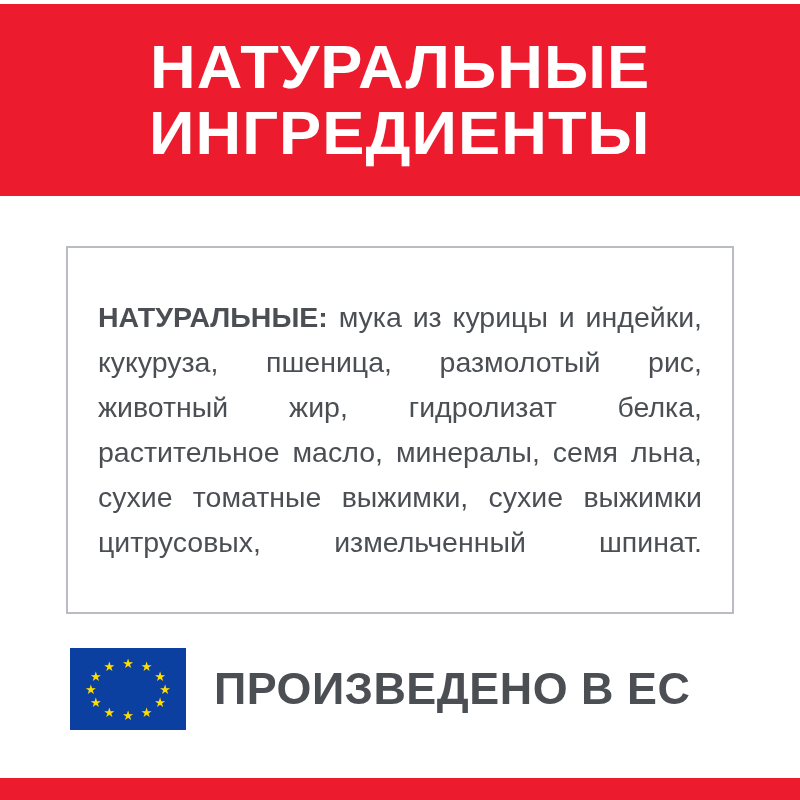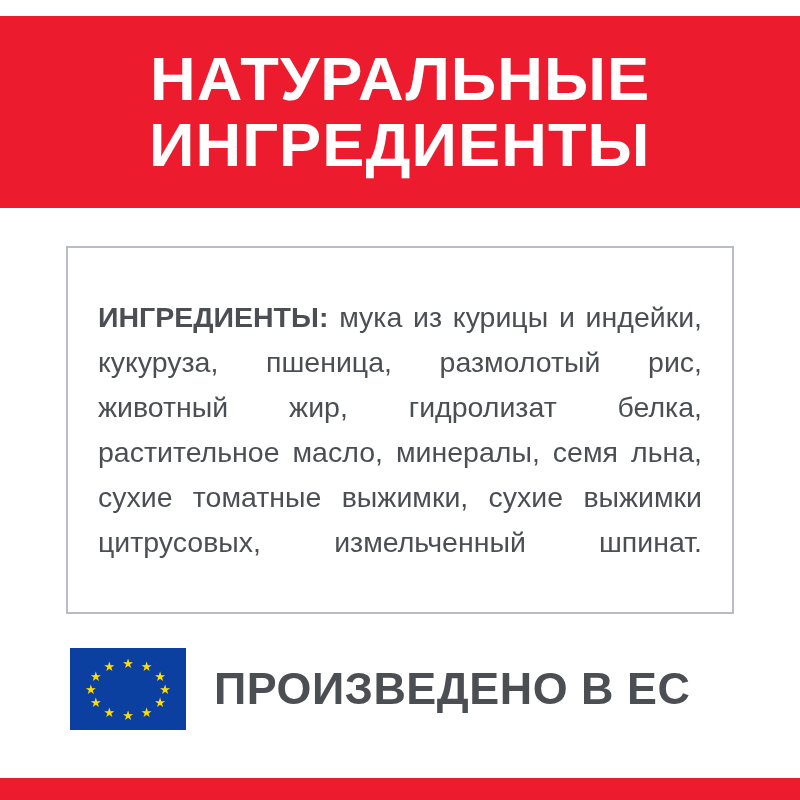--- a/index.html
+++ b/index.html
@@ -18,21 +18,21 @@
     width: 800px;
     height: 800px;
     background: #ffffff;
     box-sizing: border-box;
   }
 
   
   .banner {
     position: absolute;
     left: 0;
-    top: 16px;
+    top: 4px;
     width: 800px;
     height: 192px;
     background: #ec1b2e;
     display: flex;
     flex-direction: column;
     align-items: center;
     justify-content: center;
   }
   .banner-line {
     color: #ffffff;
@@ -127,21 +127,21 @@
 <body>
 
 <div class="page">
 
   <div class="banner">
     <div class="banner-line">НАТУРАЛЬНЫЕ</div>
     <div class="banner-line">ИНГРЕДИЕНТЫ</div>
   </div>
 
   <div class="ingredients-box">
-    <p class="ingredients-text"><span class="label">ИНГРЕДИЕНТЫ:</span><span> мука из курицы и индейки, кукуруза, пшеница, размолотый рис, животный жир, гидролизат белка, растительное масло, минералы, семя льна, сухие томатные выжимки, сухие выжимки цитрусовых, измельченный шпинат.</span></p>
+    <p class="ingredients-text"><span class="label">НАТУРАЛЬНЫЕ:</span><span> мука из курицы и индейки, кукуруза, пшеница, размолотый рис, животный жир, гидролизат белка, растительное масло, минералы, семя льна, сухие томатные выжимки, сухие выжимки цитрусовых, измельченный шпинат.</span></p>
   </div>
 
   <div class="origin-row">
     <div class="eu-flag">
       <span class="eu-star" style="left:50%;  top:18%;">★</span>
       <span class="eu-star" style="left:66%;  top:22.3%;">★</span>
       <span class="eu-star" style="left:77.7%;top:34%;">★</span>
       <span class="eu-star" style="left:82%;  top:50%;">★</span>
       <span class="eu-star" style="left:77.7%;top:66%;">★</span>
       <span class="eu-star" style="left:66%;  top:77.7%;">★</span>

